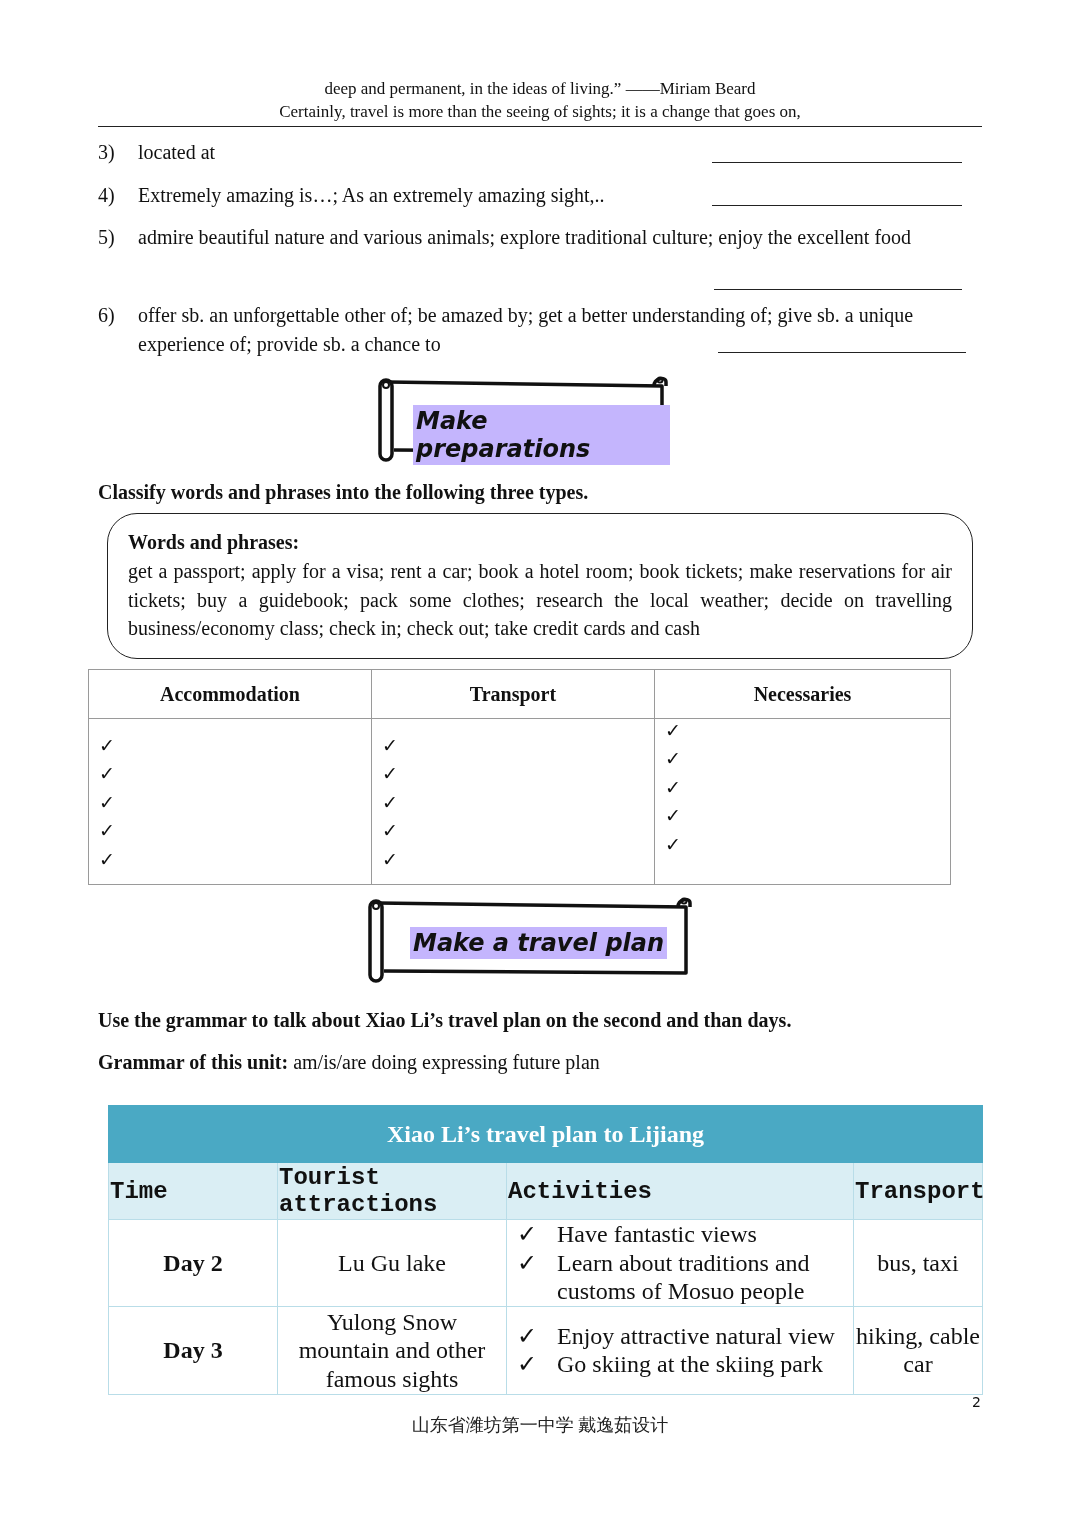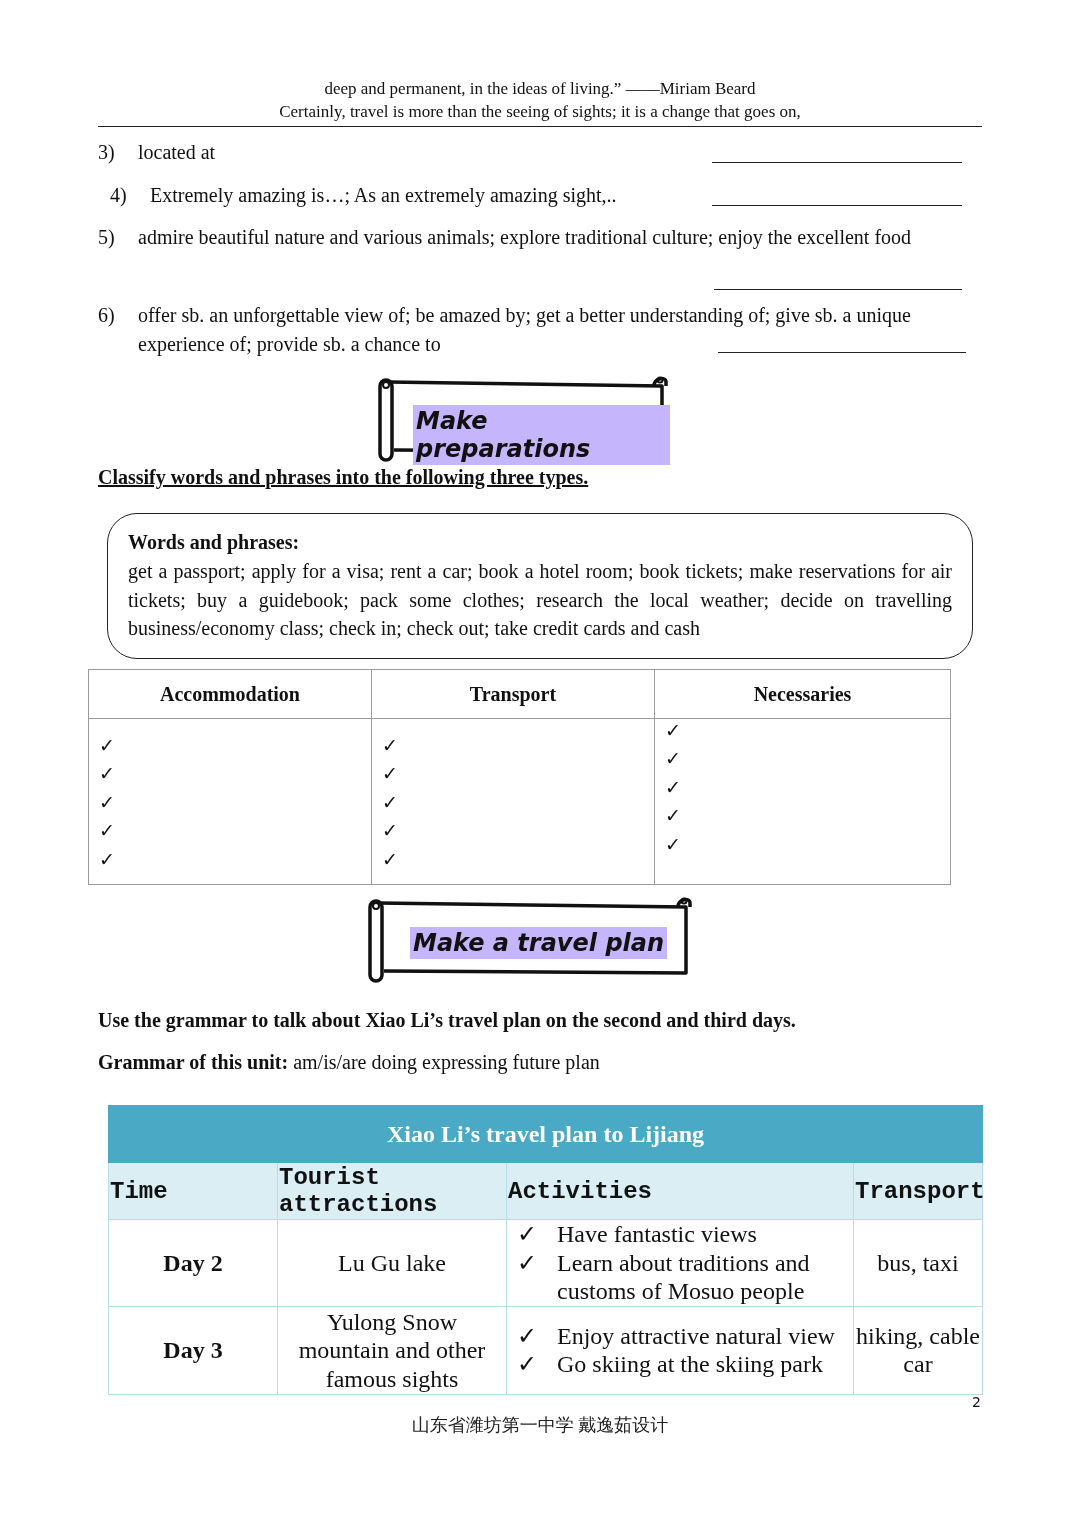--- a/index.html
+++ b/index.html
@@ -74,48 +74,48 @@
   <div>deep and permanent, in the ideas of living.” ——Miriam Beard</div>
   <div>Certainly, travel is more than the seeing of sights; it is a change that goes on,</div>
 </div>
 <div class="abs header-rule"></div>
 
 <div class="abs item" style="top:138px;">
   <span class="num">3)</span><span class="txt">located at</span>
 </div>
 <div class="abs blank" style="left:712px; width:250px; top:162px;"></div>
 
-<div class="abs item" style="top:181px;margin-left:12px;">
+<div class="abs item" style="top:181px;">
   <span class="num">4)</span><span class="txt">Extremely amazing is…; As an extremely amazing sight,..</span>
 </div>
 <div class="abs blank" style="left:712px; width:250px; top:205px;"></div>
 
 <div class="abs item" style="top:223px;">
   <span class="num">5)</span><span class="txt">admire beautiful nature and various animals; explore traditional culture; enjoy the excellent food</span>
 </div>
 <div class="abs blank" style="left:714px; width:248px; top:289px;"></div>
 
 <div class="abs item" style="top:301px; width:884px;">
-  <div><span class="num">6)</span><span class="txt">offer sb. an unforgettable view of; be amazed by; get a better understanding of; give sb. a unique</span></div>
+  <div><span class="num">6)</span><span class="txt">offer sb. an unforgettable other of; be amazed by; get a better understanding of; give sb. a unique</span></div>
   <div><span class="num"></span><span class="txt">experience of; provide sb. a chance to</span></div>
 </div>
 <div class="abs blank" style="left:718px; width:248px; top:352px;"></div>
 
 <div class="abs scroll" style="left:376px; top:372px; width:294px; height:92px;">
   <svg width="294" height="92" viewBox="0 0 294 92">
     <path d="M12 10 L286 14 L286 80 L18 78" fill="#fff" stroke="#111" stroke-width="3.5" stroke-linejoin="round"></path>
     <rect x="4" y="8" width="12" height="80" rx="6" fill="#fff" stroke="#111" stroke-width="3.5"></rect>
     <circle cx="10" cy="13" r="3" fill="none" stroke="#111" stroke-width="2"></circle>
     <path d="M278 14 C278 6 290 4 290 10 L290 14" fill="none" stroke="#111" stroke-width="3.5"></path>
     <circle cx="284" cy="8" r="2.5" fill="none" stroke="#111" stroke-width="2"></circle>
   </svg>
   <span class="label" style="left:37px; top:33px;">Make preparations</span>
 </div>
 
-<div class="abs bold-line" style="top:464px;text-decoration:underline;">Classify words and phrases into the following three types.</div>
+<div class="abs bold-line" style="top:479px;">Classify words and phrases into the following three types.</div>
 
 <div class="abs wordbox">
   <div class="title">Words and phrases:</div>
   <div class="body">get a passport; apply for a visa; rent a car; book a hotel room; book tickets; make reservations for air tickets; buy a guidebook; pack some clothes; research the local weather; decide on travelling business/economy class; check in; check out; take credit cards and cash</div>
 </div>
 
 <table class="classify">
   <colgroup>
       <col style="width:283px">
       <col style="width:283px">
@@ -163,21 +163,21 @@
   <svg width="328" height="92" viewBox="0 0 328 92">
     <path d="M12 10 L320 14 L320 80 L18 78" fill="#fff" stroke="#111" stroke-width="3.5" stroke-linejoin="round"></path>
     <rect x="4" y="8" width="12" height="80" rx="6" fill="#fff" stroke="#111" stroke-width="3.5"></rect>
     <circle cx="10" cy="13" r="3" fill="none" stroke="#111" stroke-width="2"></circle>
     <path d="M312 14 C312 6 324 4 324 10 L324 14" fill="none" stroke="#111" stroke-width="3.5"></path>
     <circle cx="318" cy="8" r="2.5" fill="none" stroke="#111" stroke-width="2"></circle>
   </svg>
   <span class="label" style="left:44px; top:34px;">Make a travel plan</span>
 </div>
 
-<div class="abs bold-line" style="top:1007px;">Use the grammar to talk about Xiao Li’s travel plan on the second and third days.</div>
+<div class="abs bold-line" style="top:1007px;">Use the grammar to talk about Xiao Li’s travel plan on the second and than days.</div>
 <div class="abs" style="left:98px; top:1049px; font-size:20px; line-height:26px;">
   <b>Grammar of this unit:</b><span> am/is/are doing expressing future plan</span>
 </div>
 
 <table class="plan">
   <colgroup>
     <col style="width:169px">
       <col style="width:229px">
       <col style="width:347px">
       <col style="width:129px">

